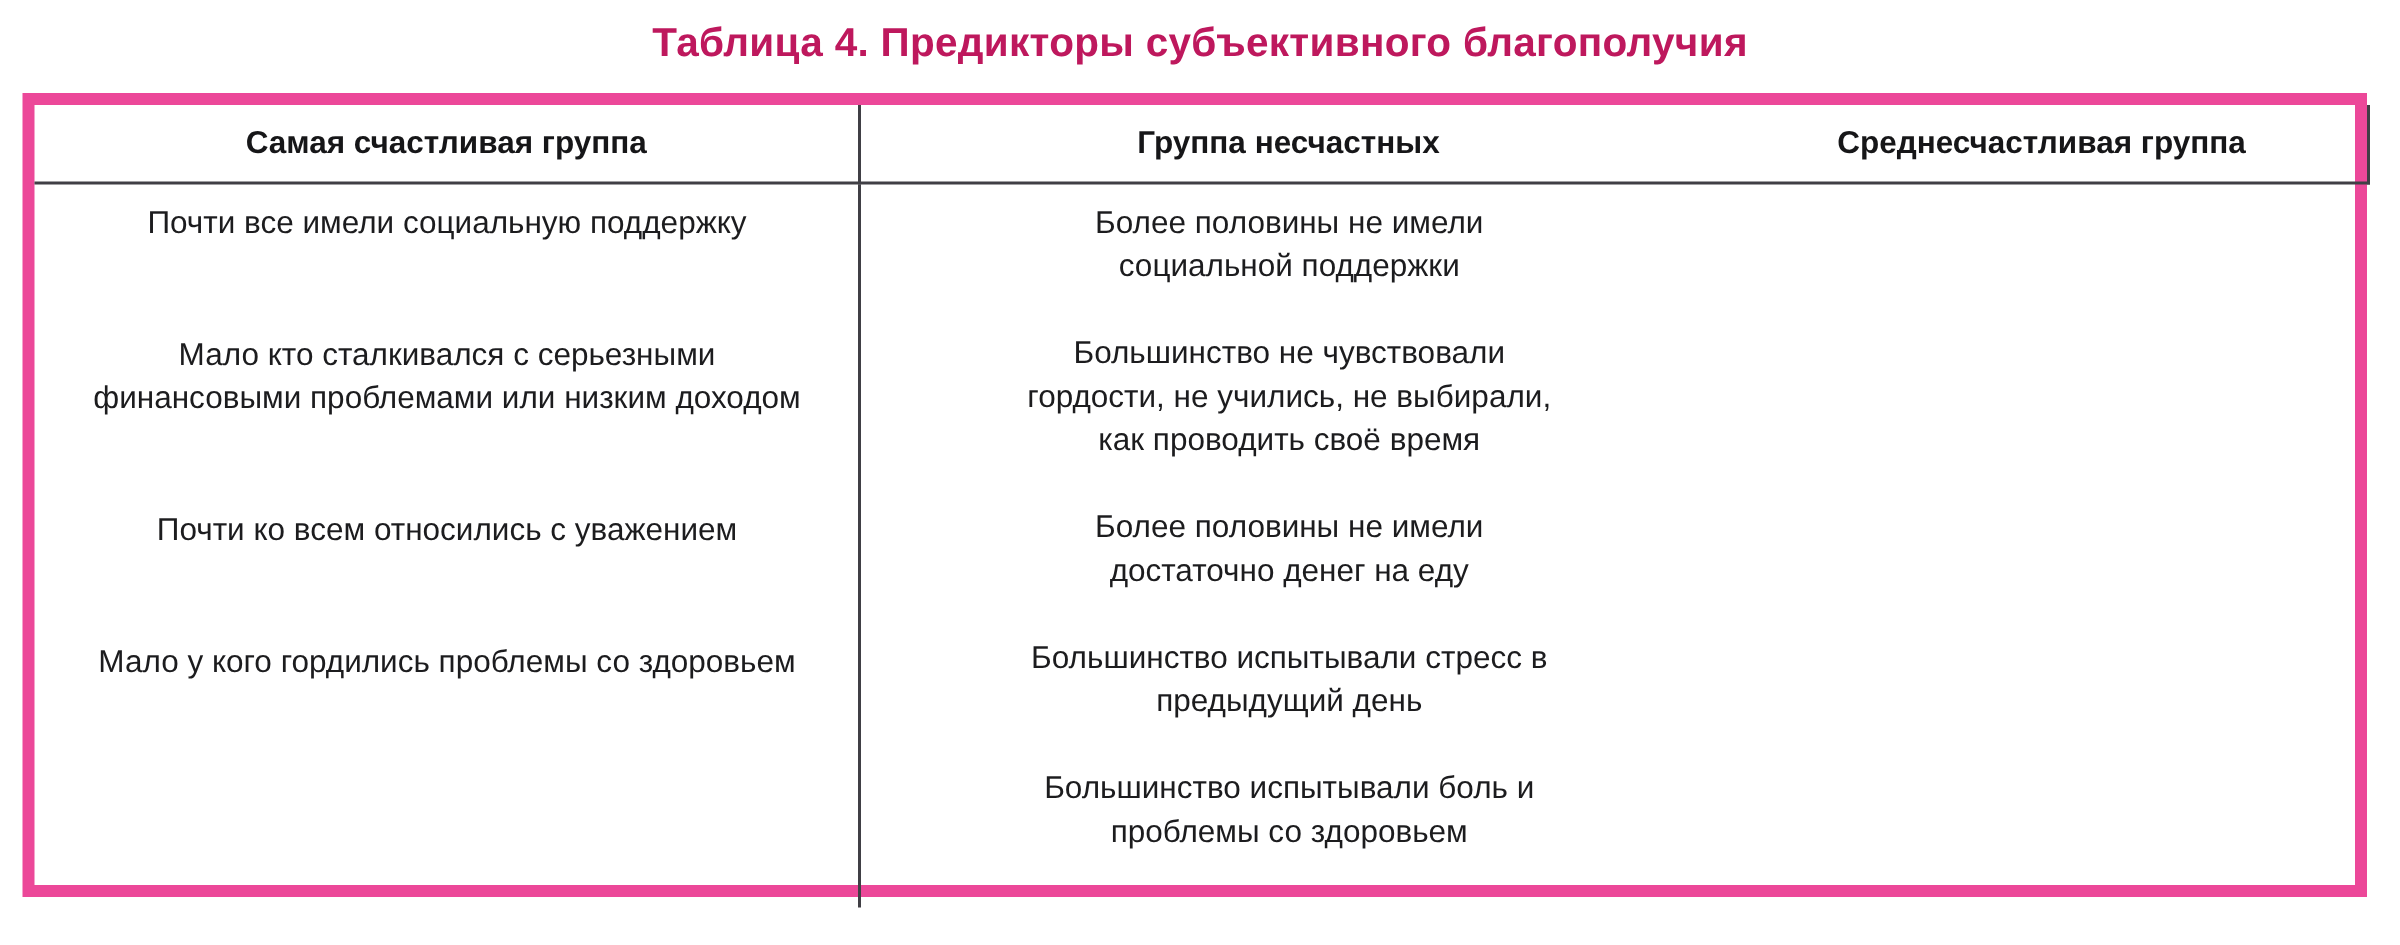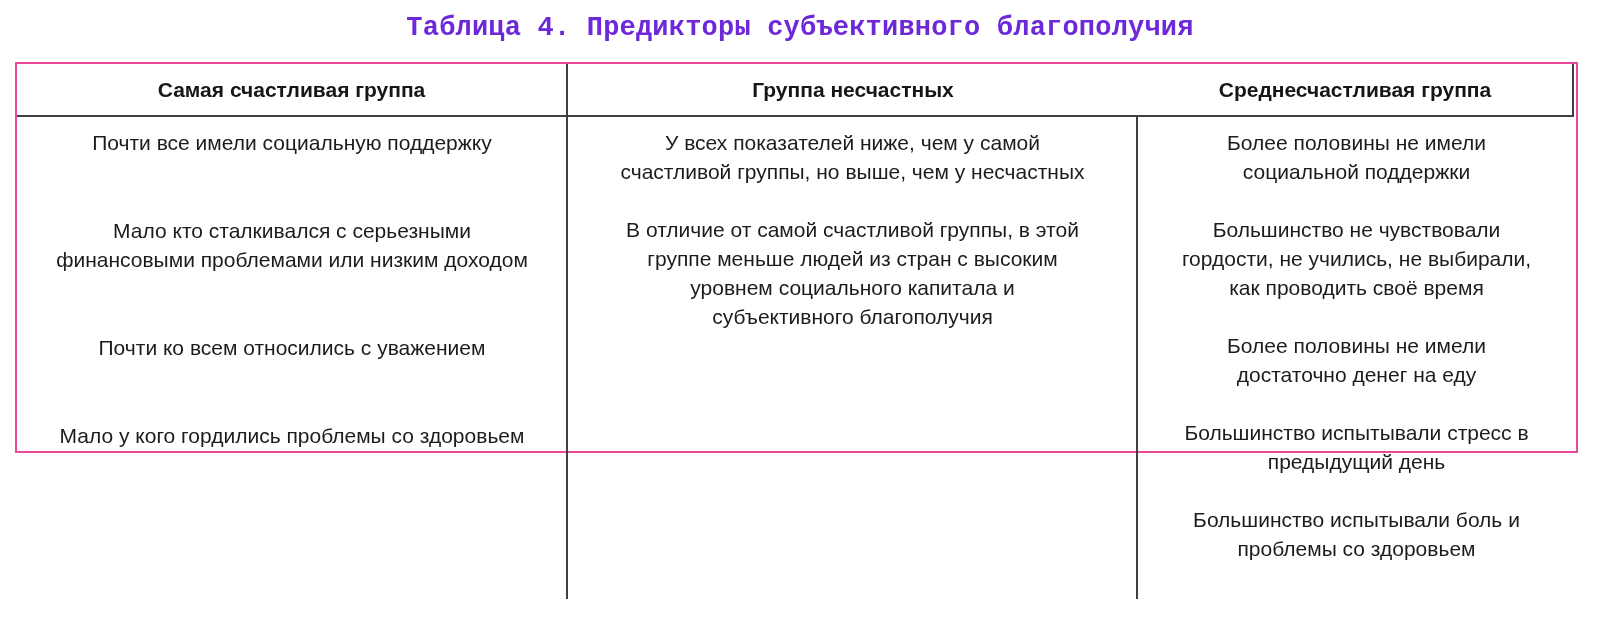--- a/index.html
+++ b/index.html
@@ -23,23 +23,23 @@
     text-align: center;
     font-size: 27px;
     font-weight: bold;
     letter-spacing: 0.2px;
   }
   .tbl {
     position: absolute;
     left: 15px;
     top: 62px;
     width: 1563px;
-    height: 391px;
+    height: 536px;
     box-sizing: border-box;
-    border: 2px solid #ec4899;
+    border: 8px solid #ec4899;
     display: grid;
     grid-template-columns: 551px 570px 436px;
     grid-template-rows: 53px 482px;
     background: #ffffff;
   }
   .cell {
     box-sizing: border-box;
     overflow: hidden;
   }
   .cell.vline {
@@ -67,44 +67,36 @@
   .body.wide-gap p {
     margin-bottom: 59px;
   }
   .body p:last-child {
     margin-bottom: 0;
   }
 </style>
 </head>
 <body>
 
-<div class="page-title" style="color: #6d28d9; font-family: Liberation Mono, monospace;">Таблица 4. Предикторы субъективного благополучия</div>
+<div class="page-title" style="color: #be185d;">Таблица 4. Предикторы субъективного благополучия</div>
 
 <div class="tbl">
 
   <div class="cell head vline">Самая счастливая группа</div>
   <div class="cell head">Группа несчастных</div>
   <div class="cell head vline">Среднесчастливая группа</div>
 
   <div class="cell body vline wide-gap">
     <p>Почти все имели социальную поддержку</p>
     <p>Мало кто сталкивался с серьезными
 финансовыми проблемами или низким доходом</p>
     <p>Почти ко всем относились с уважением</p>
     <p>Мало у кого гордились проблемы со здоровьем</p>
   </div>
 
-  <div class="cell body vline">
-    <p>У всех показателей ниже, чем у самой
-счастливой группы, но выше, чем у несчастных</p>
-    <p>В отличие от самой счастливой группы, в этой
-группе меньше людей из стран с высоким
-уровнем социального капитала и
-субъективного благополучия</p>
-  </div>
 
   <div class="cell body">
     <p>Более половины не имели
 социальной поддержки</p>
     <p>Большинство не чувствовали
 гордости, не учились, не выбирали,
 как проводить своё время</p>
     <p>Более половины не имели
 достаточно денег на еду</p>
     <p>Большинство испытывали стресс в

